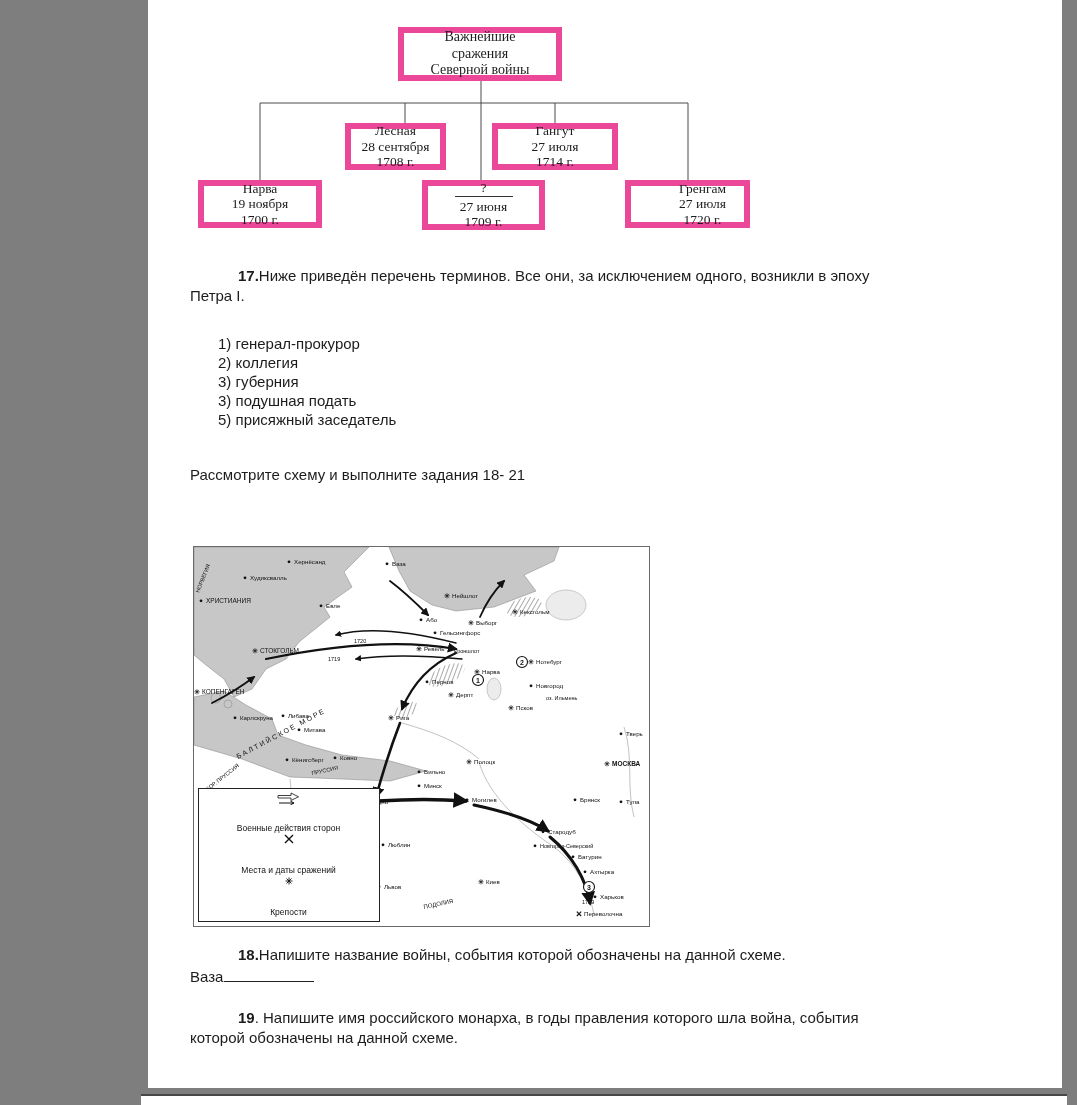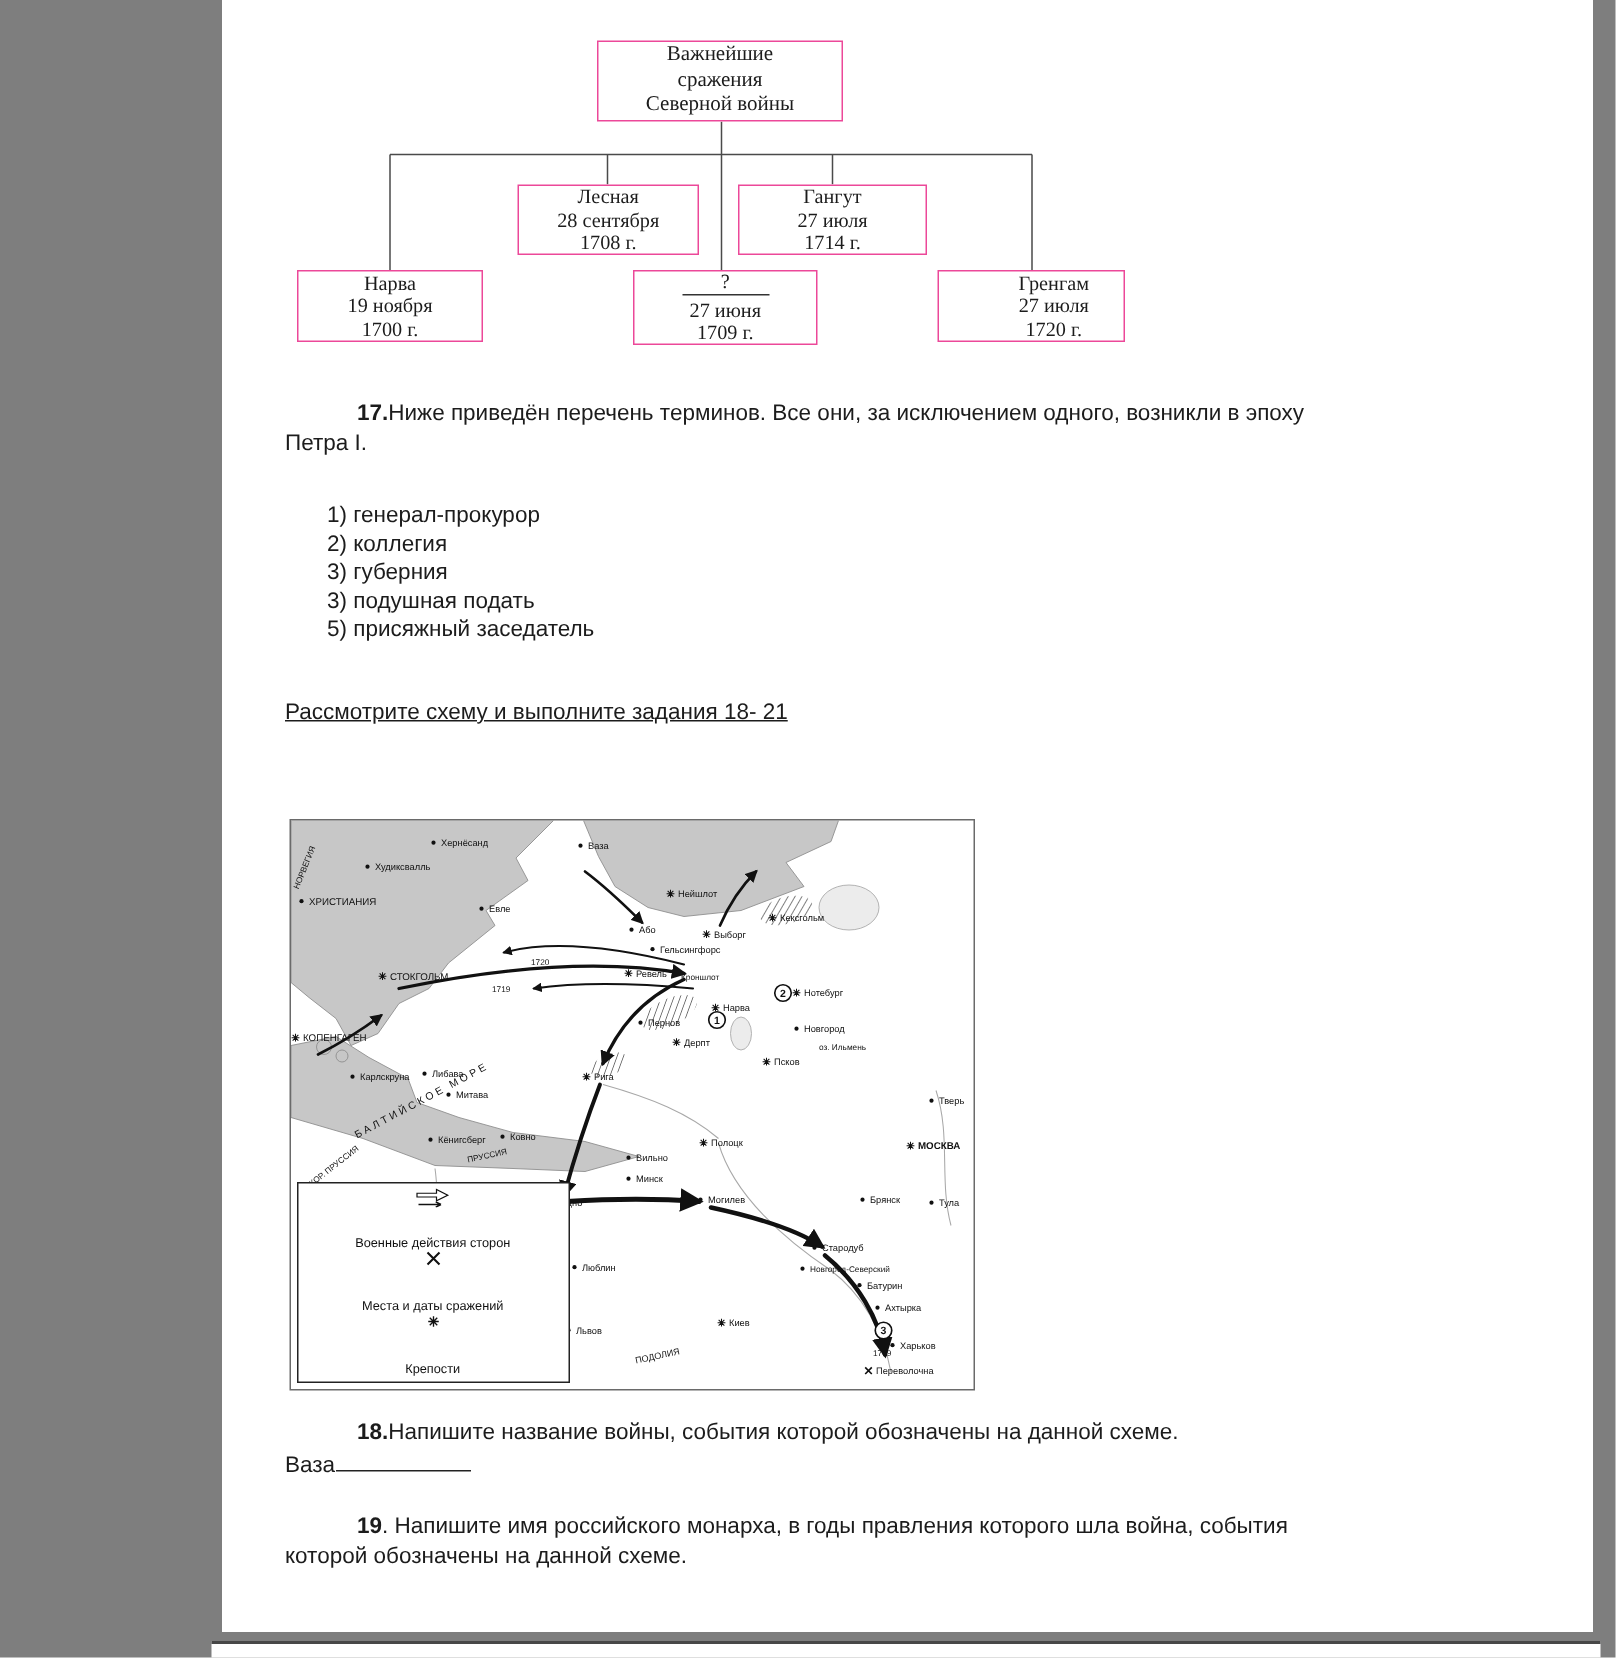--- a/index.html
+++ b/index.html
@@ -14,42 +14,42 @@
     background:#ffffff;
   }
   .page-next{
     position:absolute;left:141px;top:1094px;width:926px;height:11px;
     background:#ffffff;border-top:2px solid #474747;
   }
   
   .flowchart{position:absolute;left:0;top:0;width:660px;height:245px;}
   .fc-lines{position:absolute;left:0;top:0;}
   .fc-box{
-    position:absolute;border:1px solid #ec4899;background:#fff;
+    position:absolute;border:6px solid #ec4899;background:#fff;
     font-family:"Liberation Serif", serif;font-size:13.5px;line-height:15.5px;
     text-align:center;white-space:pre-line;
     display:flex;align-items:center;justify-content:center;
     box-sizing:border-box;padding:2px;
   }
   .fc-root{left:250px;top:27px;width:164px;height:54px;font-size:14px;line-height:16.5px;}
-  .fc-lesnaya{left:197px;top:123px;width:121px;height:47px;}
+  .fc-lesnaya{left:197px;top:123px;width:101px;height:47px;}
   .fc-gangut{left:344px;top:123px;width:126px;height:47px;}
   .fc-narva{left:50px;top:180px;width:124px;height:48px;}
   .fc-unknown{left:274px;top:180px;width:123px;height:50px;flex-direction:column;padding-top:1px;}
   .fc-grengam{left:477px;top:180px;width:125px;height:48px;padding-left:32px;}
   .q-mark{display:block;line-height:14px;}
   .q-line{width:58px;height:0;border-top:1px solid #333;margin:1px 0 2px 0;}
   .q-date{display:block;white-space:pre-line;line-height:15px;}
   
   .qblock{position:absolute;font-size:15px;line-height:20px;}
   .qnum{font-weight:bold;margin-left:48px;}
   .qtext{white-space:pre-line;}
   .q17{left:42px;top:266px;width:760px;}
   .qlist{position:absolute;left:70px;top:334px;font-size:15px;line-height:19px;}
-  .instruction{position:absolute;left:42px;top:466px;font-size:15px;text-decoration:underline;}
+  .instruction{position:absolute;left:42px;top:466px;font-size:15px;}
   .q18{left:42px;top:944px;width:760px;line-height:22px;}
   .q19{left:42px;top:1008px;width:760px;}
   .answer-blank{
     display:inline-block;width:90px;height:13px;
     border-bottom:1px solid #222;margin-left:1px;
   }
   
   .map{
     position:absolute;left:45px;top:546px;width:455px;height:379px;
     border:1px solid #6a6a6a;background:#fff;box-sizing:content-box;

